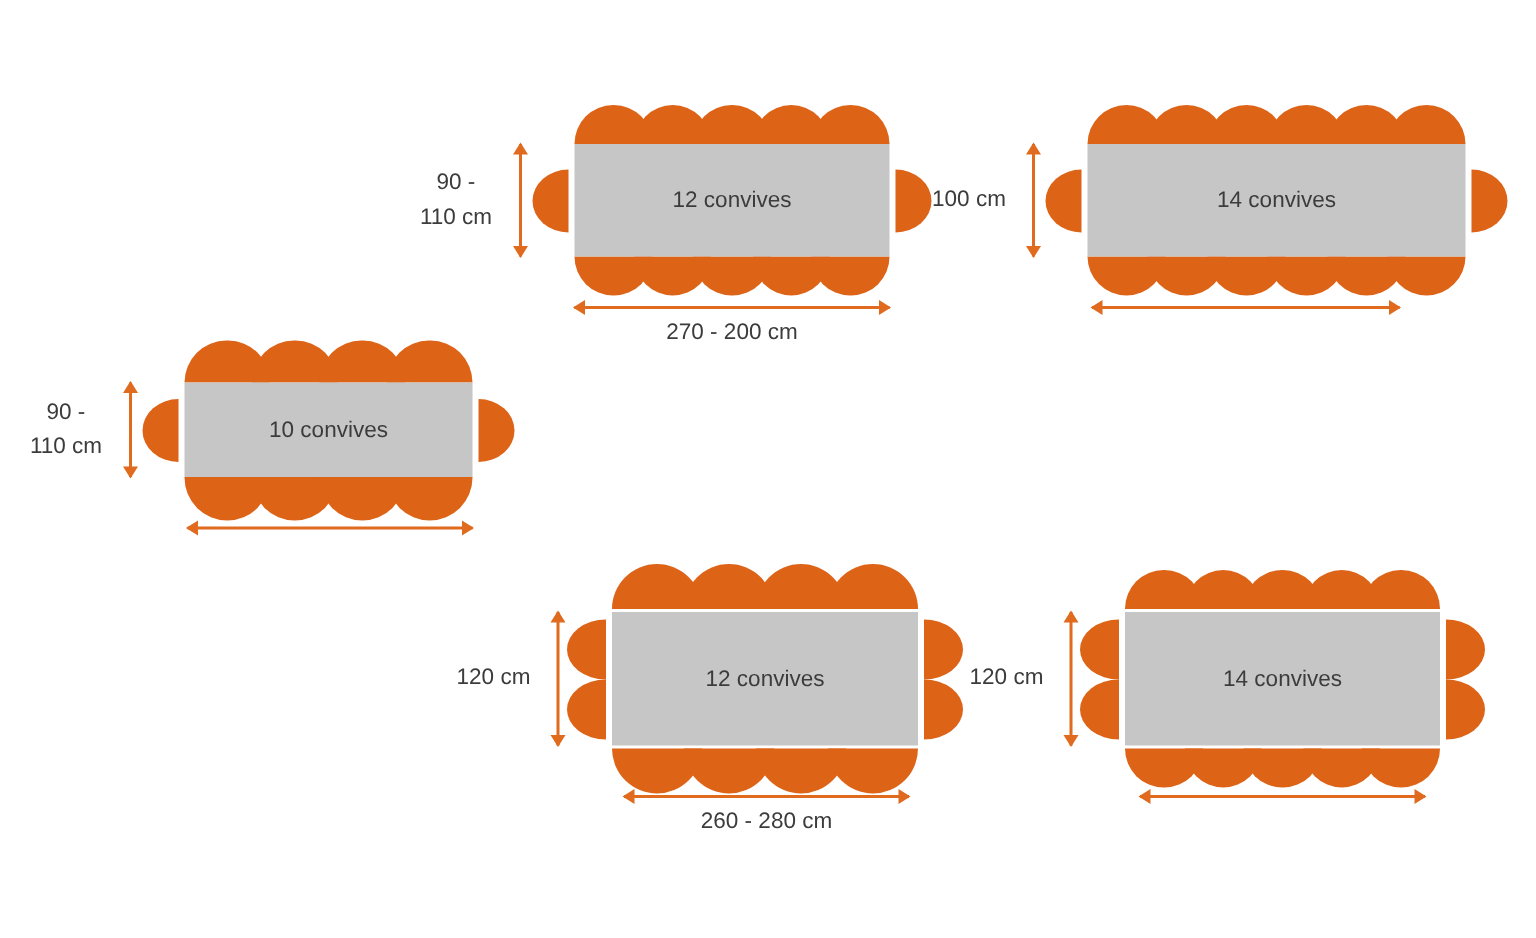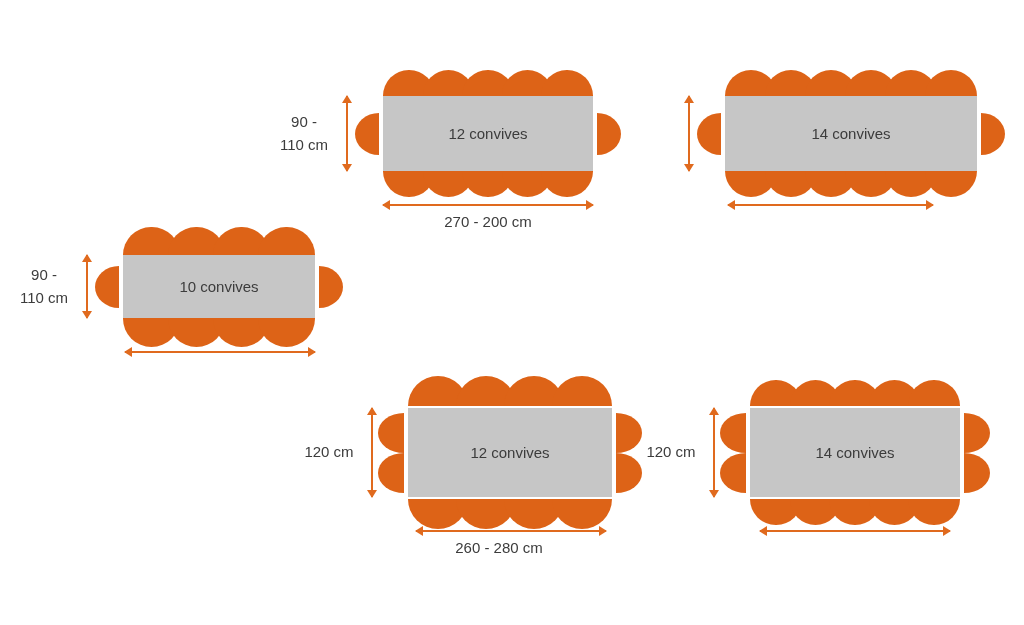--- a/index.html
+++ b/index.html
@@ -118,20 +118,21 @@
       <div class="end-col" style="left: 697px; top: 112.5px; width: 24px;">
         <div class="chair chair-left" style="width: 24px; height: 42px;"></div>
       </div>
       <div class="end-col" style="left: 981px; top: 112.5px; width: 24px;">
         <div class="chair chair-right" style="width: 24px; height: 42px;"></div>
       </div>
       <div class="surface" style="left: 725px; top: 96px; width: 252px; height: 75px;">
         <div class="cap-label">14 convives</div>
       </div>
       <div class="v-arrow" style="left: 688px; top: 96px; height: 75px;"></div>
+      <div class="v-label" style="left: 611px; top: 96px; width: 70px; height: 75px;">100 cm</div>
       <div class="h-arrow" style="left: 728px; top: 204px; width: 205px;"></div>
     </div>
     <div class="group">
       <div class="chair-row" style="left: 123px; top: 226.5px; width: 192px; height: 28.5px;">
         <div class="chair chair-top" style="width: 57px; height: 28.5px; margin-left: 0px;"></div>
         <div class="chair chair-top" style="width: 57px; height: 28.5px; margin-left: -12px;"></div>
         <div class="chair chair-top" style="width: 57px; height: 28.5px; margin-left: -12px;"></div>
         <div class="chair chair-top" style="width: 57px; height: 28.5px; margin-left: -12px;"></div>
       </div>
       <div class="chair-row" style="left: 123px; top: 318px; width: 192px; height: 28.5px;">
@@ -174,21 +175,21 @@
       <div class="end-col" style="left: 616px; top: 412.5px; width: 26px;">
         <div class="chair chair-right" style="width: 26px; height: 40px;"></div>
         <div class="chair chair-right" style="width: 26px; height: 40px;"></div>
       </div>
       <div class="surface" style="left: 408px; top: 408px; width: 204px; height: 89px;">
         <div class="cap-label">12 convives</div>
       </div>
       <div class="v-arrow" style="left: 371px; top: 408px; height: 89px;"></div>
       <div class="v-label" style="left: 294px; top: 408px; width: 70px; height: 89px;">120 cm</div>
       <div class="h-arrow" style="left: 416px; top: 530px; width: 190px;"></div>
-      <div class="h-label" style="left: 404px; top: 539px; width: 190px;">260 - 280 cm</div>
+      <div class="h-label" style="left: 416px; top: 539px; width: 190px;">260 - 280 cm</div>
     </div>
     <div class="group">
       <div class="chair-row" style="left: 750px; top: 380.2px; width: 210px; height: 25.8px;">
         <div class="chair chair-top" style="width: 51.6px; height: 25.8px; margin-left: 0px;"></div>
         <div class="chair chair-top" style="width: 51.6px; height: 25.8px; margin-left: -12px;"></div>
         <div class="chair chair-top" style="width: 51.6px; height: 25.8px; margin-left: -12px;"></div>
         <div class="chair chair-top" style="width: 51.6px; height: 25.8px; margin-left: -12px;"></div>
         <div class="chair chair-top" style="width: 51.6px; height: 25.8px; margin-left: -12px;"></div>
       </div>
       <div class="chair-row" style="left: 750px; top: 499px; width: 210px; height: 25.8px;">

